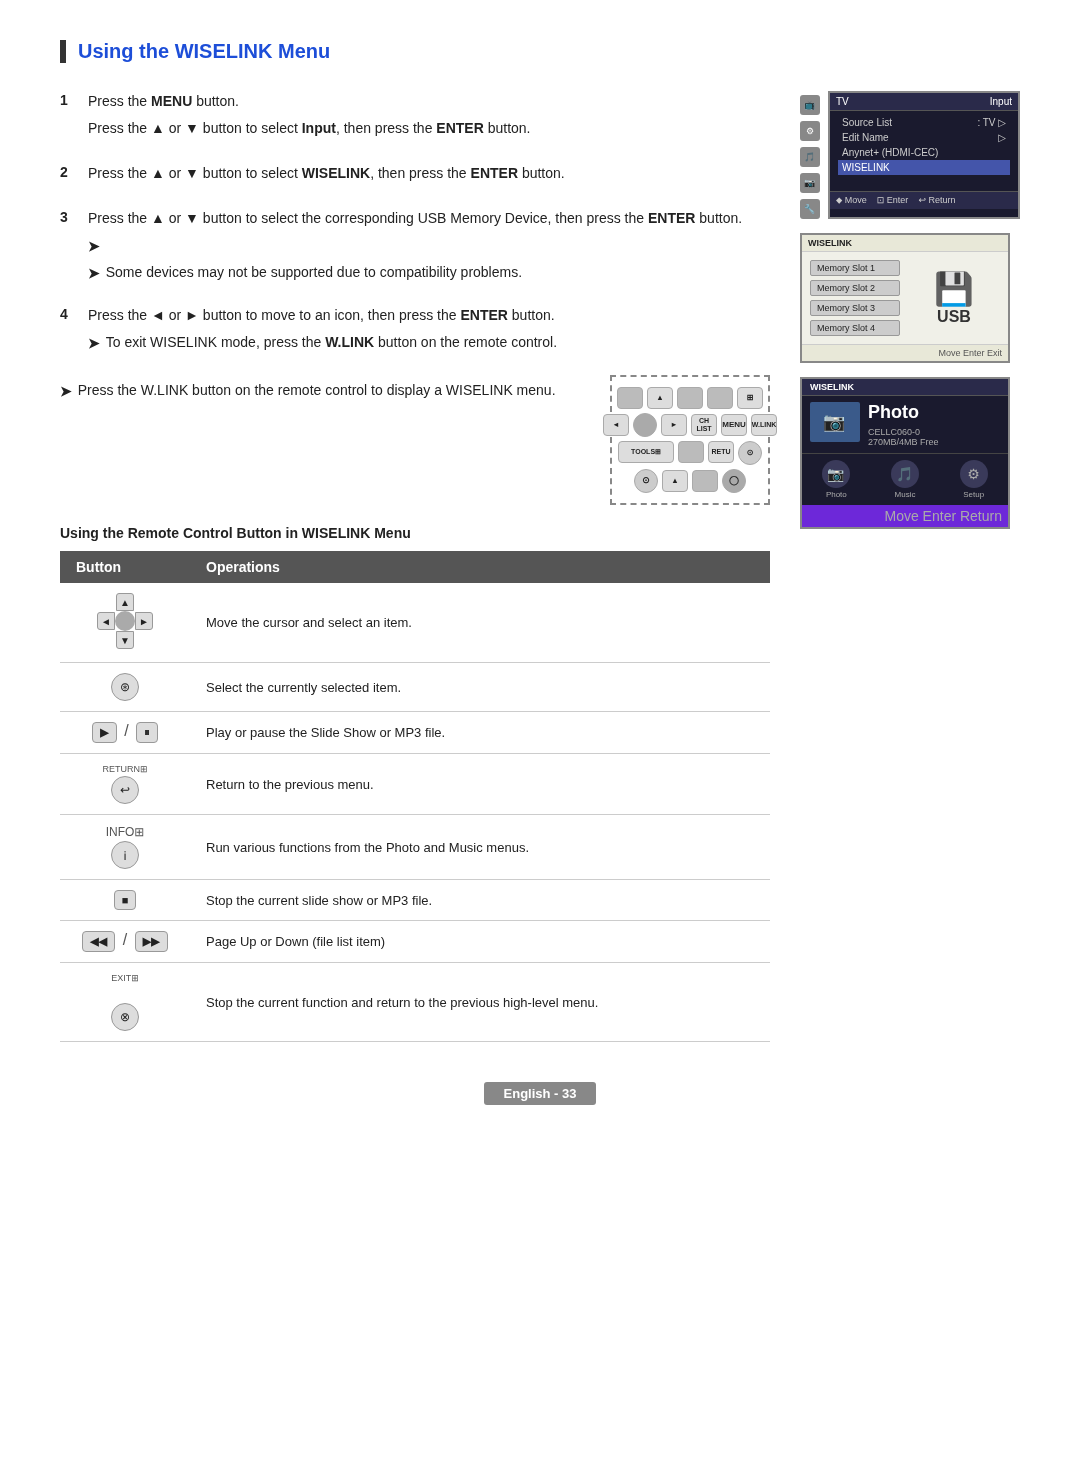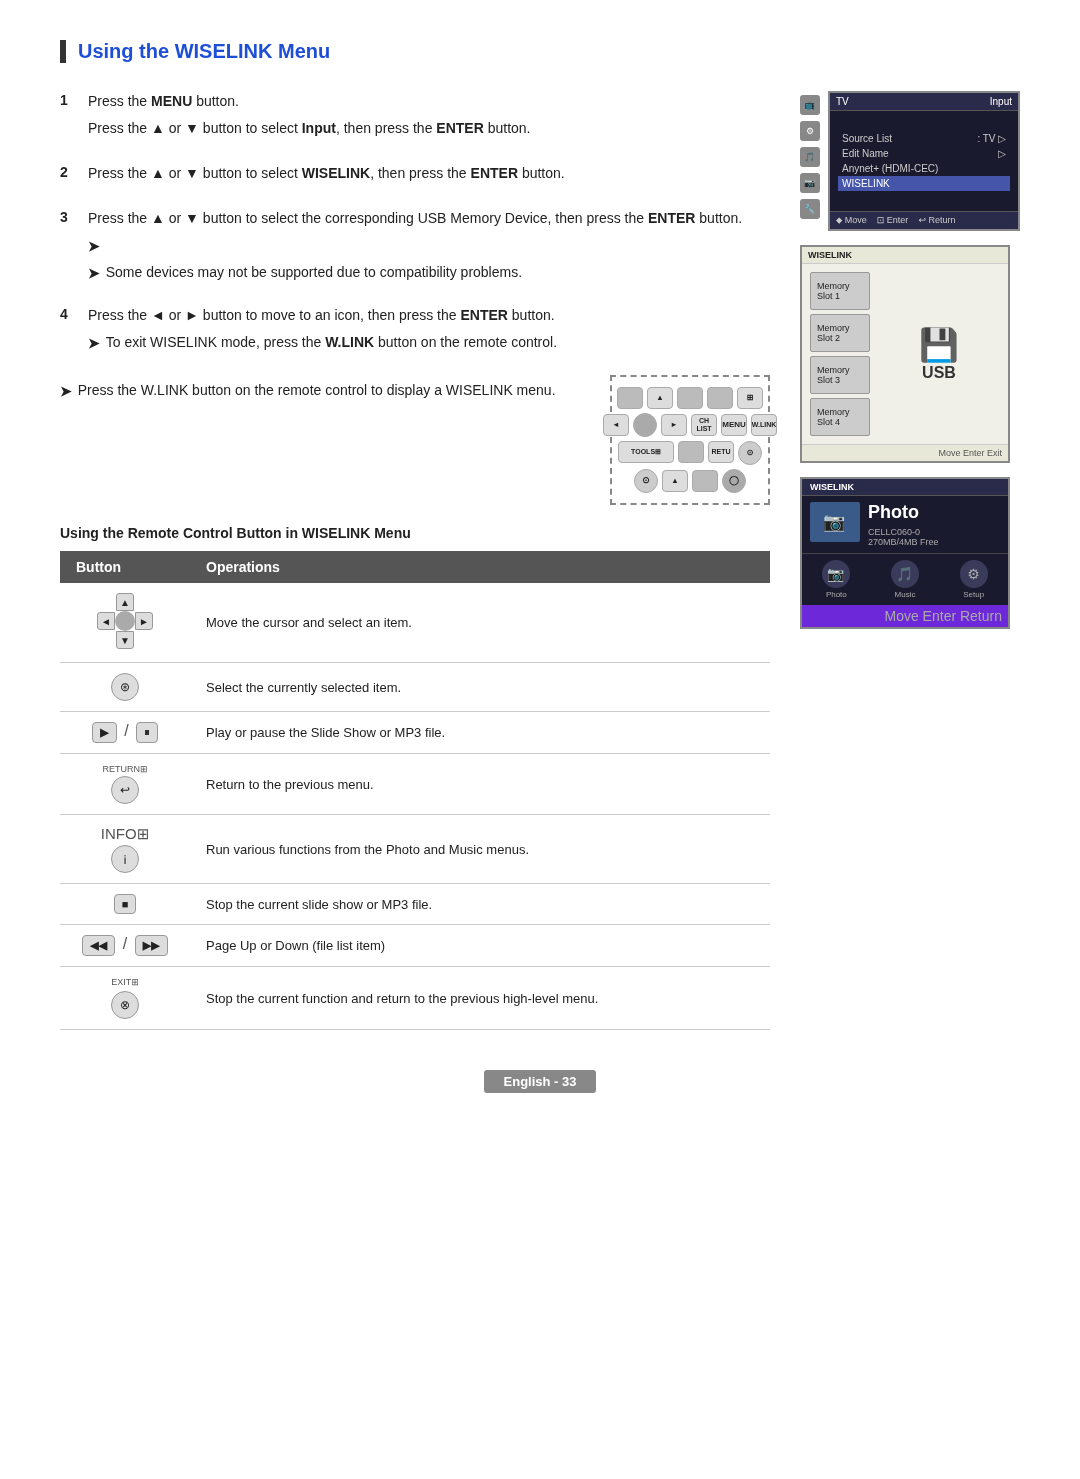--- a/index.html
+++ b/index.html
@@ -133,21 +133,21 @@
     .tv-header {
       display: flex;
       background: #2a2a4a;
       font-size: 10px;
       padding: 3px 6px;
       justify-content: space-between;
       border-bottom: 1px solid #555;
     }
 
     .tv-body {
-      padding: 20px 8px;
+      padding: 4px 8px;
       min-height: 80px;
       background: #1a1a2e;
     }
 
     .tv-menu-item {
       padding: 2px 4px;
       font-size: 10px;
       color: #ccc;
       display: flex;
       justify-content: space-between;
@@ -195,23 +195,23 @@
     .usb-slots {
       display: flex;
       flex-direction: column;
       gap: 4px;
     }
 
     .usb-slot-btn {
       background: #ccc;
       border: 1px solid #999;
       border-radius: 2px;
-      padding: 8px 6px;
+      padding: 2px 6px;
       font-size: 9px;
-      width: 60px;
+      width: 90px;
     }
 
     .usb-icon-area {
       display: flex;
       flex-direction: column;
       align-items: center;
       justify-content: center;
       flex: 1;
     }
 
@@ -627,21 +627,21 @@
               <span style="font-size:9px;color:#555;">RETURN⊞</span>
               <div class="btn-circle">↩</div>
             </div>
           </td>
           <td>Return to the previous menu.</td>
         </tr>
 
         <tr>
           <td>
             <div style="display:flex;flex-direction:column;align-items:center;gap:2px;">
-              <span style="font-size:15px;color:#555;">INFO⊞</span>
+              <span style="font-size:12px;color:#555;">INFO⊞</span>
               <div class="btn-circle">ℹ</div>
             </div>
           </td>
           <td>Run various functions from the Photo and Music menus.</td>
         </tr>
 
         <tr>
           <td>
             <span class="btn-icon">■</span>
           </td>
@@ -652,21 +652,21 @@
           <td>
             <span class="btn-icon">◀◀</span>
             <span class="slash-sep">/</span>
             <span class="btn-icon">▶▶</span>
           </td>
           <td>Page Up or Down (file list item)</td>
         </tr>
 
         <tr>
           <td>
-            <div style="display:flex;flex-direction:column;align-items:center;gap:4px;">
+            <div style="display:flex;flex-direction:column;align-items:center;gap:20px;">
               <span style="font-size:9px;color:#555;">EXIT⊞</span>
               <div class="btn-circle">⊗</div>
             </div>
           </td>
           <td>Stop the current function and return to the previous high-level menu.</td>
         </tr>
       </tbody>
     </table>
 
   </div>

